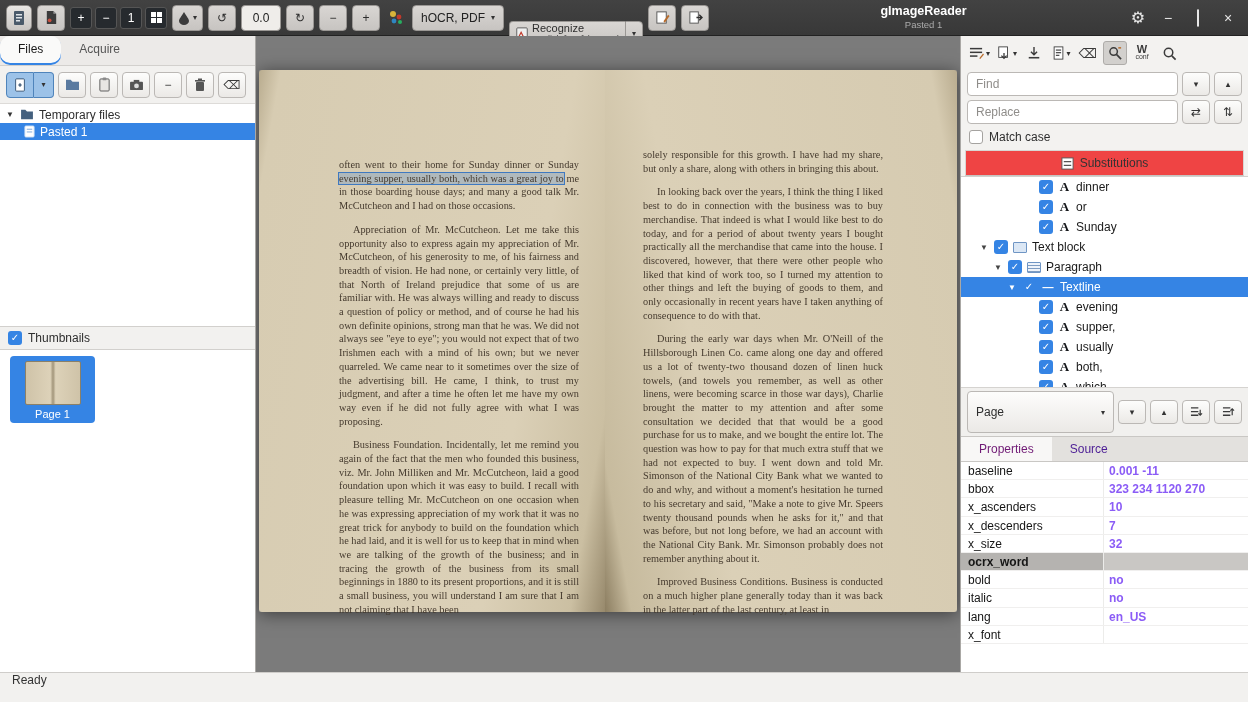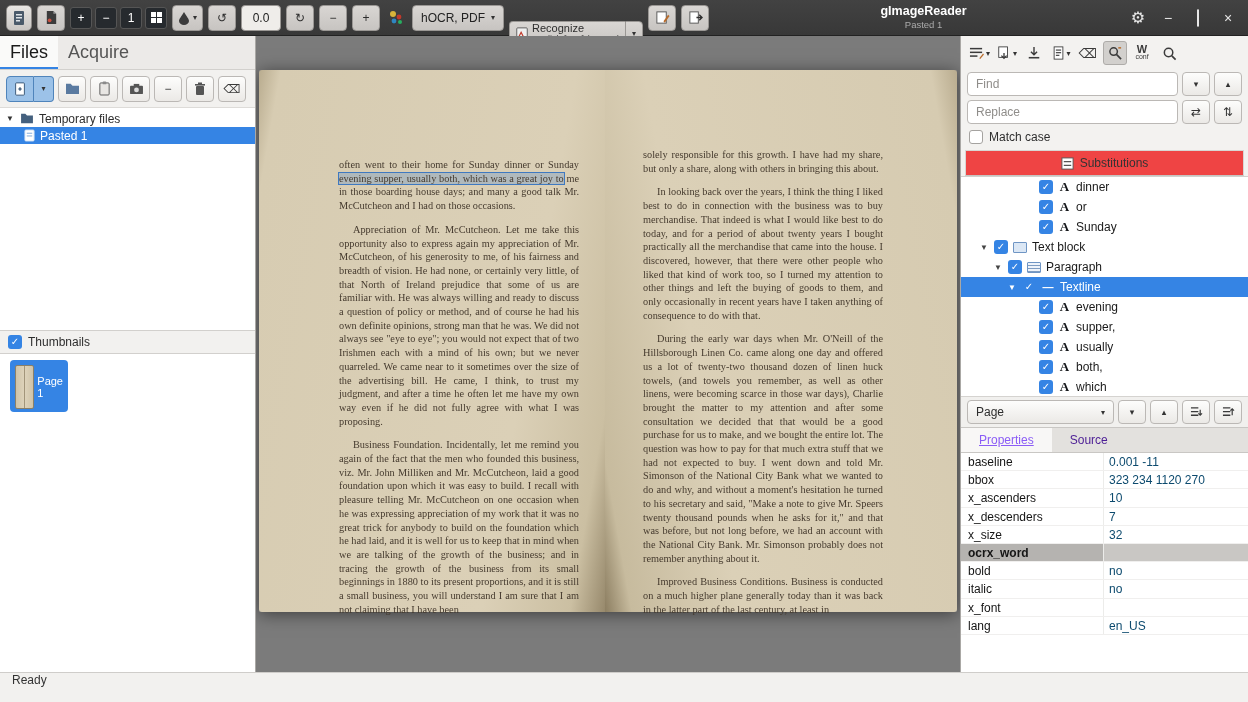--- a/index.html
+++ b/index.html
@@ -40,39 +40,39 @@
   
   .main { flex:1; display:flex; min-height:0; }
   .leftpanel { width:256px; flex:0 0 256px; background:#fafaf9; border-right:1px solid #aaa8a5;
                display:flex; flex-direction:column; }
   .canvas { flex:1; background:#7b7b7b; position:relative; overflow:hidden; }
   .rightpanel { width:288px; flex:0 0 288px; background:#f3f2f0; border-left:1px solid #aaa8a5;
                 display:flex; flex-direction:column; }
 
   
   .ltabs { display:flex; background:#eceae8; border-bottom:1px solid #d2d0cd; flex:0 0 30px; }
-  .ltab { padding:6px 10px; font-size:18px; color:#555; cursor:pointer; }
+  .ltab { padding:6px 18px; font-size:12px; color:#555; cursor:pointer;border-radius:10px; }
   .ltab.active { background:#fafaf9; color:#1a1a1a; box-shadow:inset 0 -2px 0 #3584e4; }
   .ltoolbar { display:flex; gap:4px; padding:5px 6px; background:#f2f1ef; border-bottom:1px solid #dddbd8; flex:0 0 38px; align-items:center;}
   .lbtn { width:28px; height:26px; display:flex; align-items:center; justify-content:center;
           background:linear-gradient(#fdfdfc,#ebe9e6); border:1px solid #bbb8b5; border-radius:4px; cursor:pointer; color:#3a3a3a;}
   .lsplit { display:flex; }
   .lsplit .lbtn { border-radius:0; }
   .lsplit .lbtn:first-child { border-radius:4px 0 0 4px; }
   .lsplit .lbtn:last-child { border-radius:0 4px 4px 0; border-left:none; width:20px; }
   .lsplit .lbtn.hl { background:#9cc2e8; border-color:#4f84bb; }
   .filetree { flex:0 0 222px; background:#fff; padding-top:2px; overflow:hidden; }
   .frow { display:flex; align-items:center; gap:5px; height:17px; font-size:12px; padding-left:6px; cursor:pointer; }
   .frow .exp { font-size:8px; color:#333; width:9px; }
   .frow.selected { background:#3584e4; color:#fff; margin-left:0; padding-left:24px; }
   .thumbhead { flex:0 0 24px; display:flex; align-items:center; gap:6px; padding:0 8px;
                background:#f2f1ef; border-top:1px solid #d2d0cd; border-bottom:1px solid #d2d0cd; }
   .thumbarea { flex:1; background:#fff; padding:6px 10px; }
-  .thumbcard { width:58px; background:#3584e4; border-radius:4px; padding:5px 5px 3px;
-               display:flex; flex-direction:row; align-items:center; gap:3px; cursor:pointer; }
+  .thumbcard { width:85px; background:#3584e4; border-radius:4px; padding:5px 5px 3px;
+               display:flex; flex-direction:column; align-items:center; gap:3px; cursor:pointer; }
   .minibook { width:56px; height:44px; background:linear-gradient(90deg,#cfc3a8,#ddd2b9 45%,#a2957a 50%,#ddd2b9 55%,#cfc3a8); 
               border:1px solid #8a8068; border-radius:2px; }
   .thumbcap { color:#fff; font-size:11px; }
 
   
   .cb { width:14px; height:14px; flex:0 0 14px; border-radius:3px; background:#3584e4; color:#fff;
         font-size:10px; line-height:14px; text-align:center; cursor:pointer; }
   .cb.un { background:#fff; border:1px solid #a5a3a0; }
 
   
@@ -109,29 +109,29 @@
   .ocrtree { flex:1; background:#fff; border-top:1px solid #d2d0cd; overflow:hidden; }
   .trow { display:flex; align-items:center; gap:5px; height:20px; font-size:12px; cursor:pointer; color:#1a1a1a;}
   .trow .exp { width:10px; font-size:8px; color:#444; text-align:center; }
   .trow.selected { background:#3584e4; color:#fff; }
   .trow.selected .exp { color:#fff; }
   .aicon { width:13px; text-align:center; font-family:"Liberation Serif",serif; font-weight:bold; font-size:13px; color:#15171a; }
   .blkicon { width:14px; height:11px; border:1px solid #6f95c4; background:#dbe7f5; border-radius:1px; }
   .paricon { width:14px; height:11px; border:1px solid #6f95c4; background:repeating-linear-gradient(#eef3fa 0 2px,#7e9cc2 2px 3px); border-radius:1px; }
   .lineicon { width:14px; text-align:center; font-weight:bold; color:#fff; font-size:11px; }
   .pagerow { display:flex; gap:4px; padding:3px 6px; background:#f1f0ee; border-top:1px solid #d5d3d0; align-items:center; flex:0 0 30px;}
-  .pagecombo { flex:1; height:24px; background:linear-gradient(#fdfdfc,#ebe9e6); border:1px solid #bbb8b5; border-radius:4px;
+  .pagecombo { flex:1; height:42px; background:linear-gradient(#fdfdfc,#ebe9e6); border:1px solid #bbb8b5; border-radius:4px;
                display:flex; align-items:center; justify-content:space-between; padding:0 8px; cursor:pointer; }
   .otabs { display:flex; background:#e3e1de; border-top:1px solid #c9c7c4; border-bottom:1px solid #c9c7c4; flex:0 0 26px; }
   .otab { padding:5px 18px; font-size:12px; color:#4c1d95; cursor:pointer; }
-  .otab.active { background:#f8f7f6; color:#8b5cf6;text-decoration:underline; }
+  .otab.active { background:#f8f7f6; color:#701a75; }
   .ptable { background:#fff; flex:1; font-size:12px; }
   .prow { display:flex; height:18.2px; line-height:18px; border-bottom:1px solid #f0efee; }
   .pkey { width:142px; flex:0 0 142px; padding-left:7px; color:#151515; overflow:hidden; white-space:nowrap; }
-  .pval { flex:1; padding-left:5px; border-left:1px solid #ececea; color:#0c4a6e; }
+  .pval { flex:1; padding-left:5px; border-left:1px solid #ececea; color:#8b5cf6;font-weight:bold; }
   .prow.section .pkey { background:#b5b3b0; font-weight:bold; }
   .prow.section .pval { background:#c9c7c4; }
 
   
   .statusbar { flex:0 0 30px; background:#f2f1ef; border-top:1px solid #cfcdca; display:flex; align-items:flex-start; padding:0 12px; color:#333; }
 
   svg.ic { display:block; }
 </style>
 </head>
 <body>
@@ -528,26 +528,26 @@
       </div>
       <div class="prow">
         <div class="pkey">bold</div>
         <div class="pval">no</div>
       </div>
       <div class="prow">
         <div class="pkey">italic</div>
         <div class="pval">no</div>
       </div>
       <div class="prow">
+        <div class="pkey">lang</div>
+        <div class="pval">en_US</div>
+      </div>
+      <div class="prow">
         <div class="pkey">x_font</div>
         <div class="pval"></div>
-      </div>
-      <div class="prow">
-        <div class="pkey">lang</div>
-        <div class="pval">en_US</div>
       </div>
     </div>
   </aside>
 </div>
 
 <footer class="statusbar">
   <span>Ready</span>
 </footer>
 
 </body></html>

